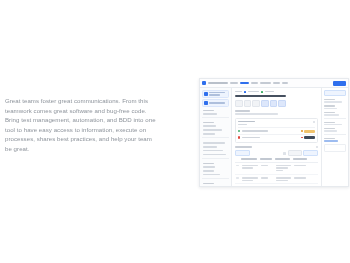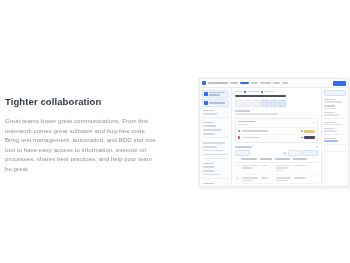--- a/index.html
+++ b/index.html
@@ -126,21 +126,20 @@
   .r-link{height:1.4px;width:62%;background:#9dbcf0;border-radius:.7px;}
   .r-sep{border-top:1px solid #eceff3;margin:2.5px 0;}
   .r-box{height:6px;border:1px solid #eceff3;border-radius:1px;}
 </style>
 </head>
 <body>
 
 <div class="page">
 
   <div class="copy">
-    <h2>Tighter collaboration</h2>
     <p>Great teams foster great communications. From this teamwork comes great software and bug-free code. Bring test management, automation, and BDD into one tool to have easy access to information, execute on processes, shares best practices, and help your team be great.</p>
   </div>
 
   <div class="shot">
 
     <div class="nav">
       <div class="nav-logo"></div>
       <div class="nav-brand"></div>
       <div class="nav-item w1"></div>
       <div class="nav-item w2 active"></div>

